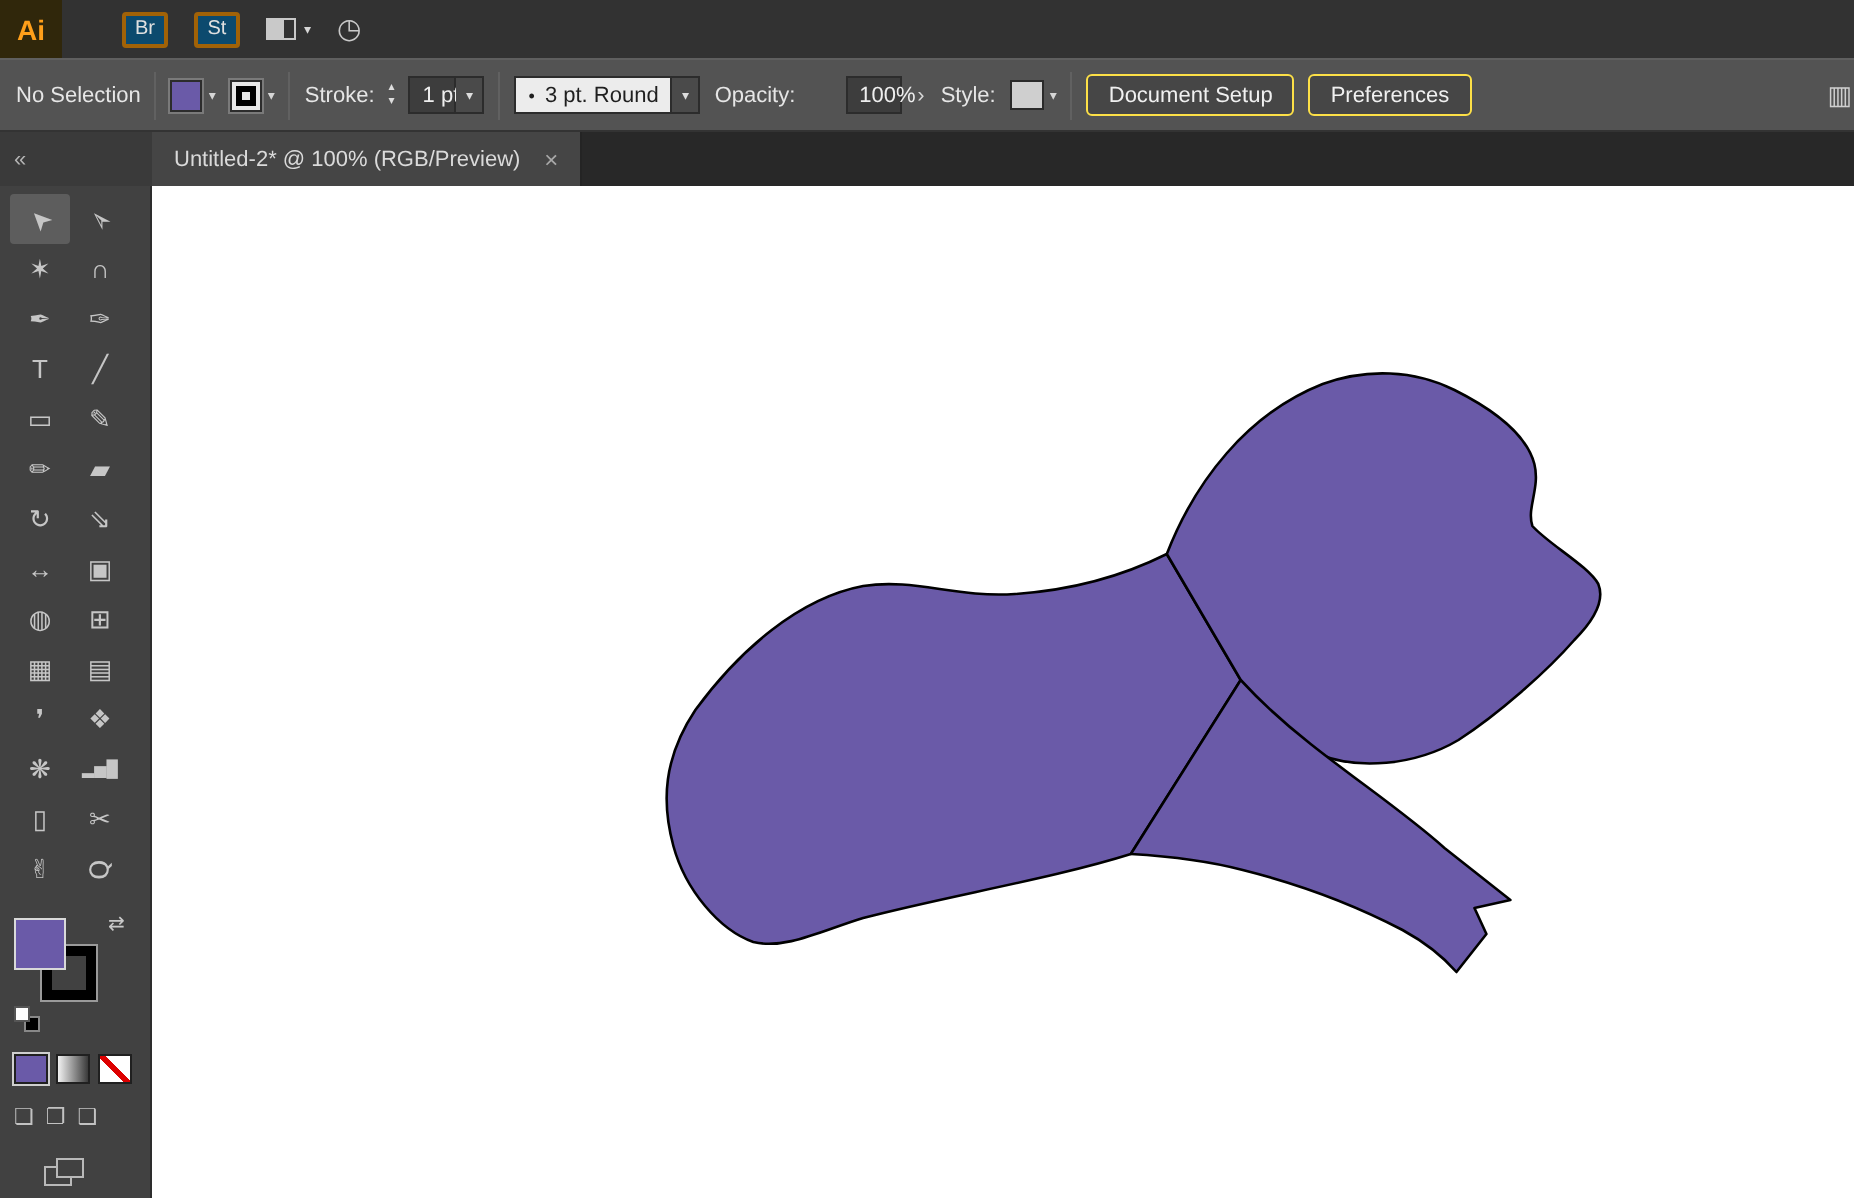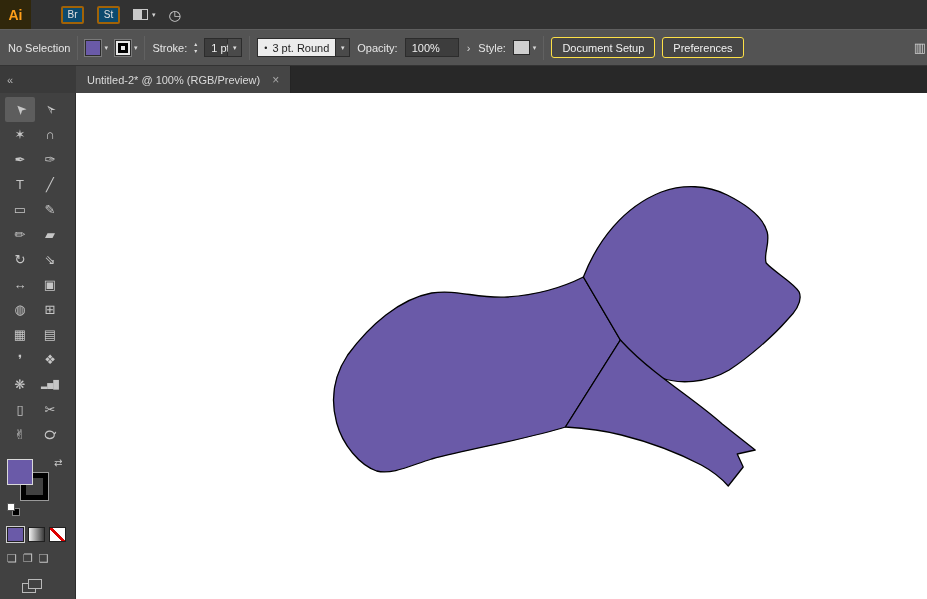--- a/index.html
+++ b/index.html
@@ -37,21 +37,21 @@
   .combo { display:flex; align-items:stretch; }
   .field { height:19px; background:#3d3d3d; border:1px solid #2c2c2c; padding:0 6px; display:inline-flex;
            align-items:center; gap:5px; color:#eee; font-size:11px; white-space:nowrap; }
   .combo-arrow { width:14px; background:#4a4a4a; border:1px solid #2c2c2c; border-left:none; display:flex;
                  align-items:center; justify-content:center; font-size:7px; color:#ddd; }
   .field.sw { width:24px; }
   .profile-line { width:46px; height:3px; background:#000; display:inline-block; }
   .field.profile { background:#585858; }
   .field.brush { background:#ececec; color:#1f1f1f; }
   .brush-dot { font-size:9px; }
-  .field.opacity { width:54px; }
+  .field.opacity { width:28px;margin-left:18px; }
   .chev { font-size:11px; color:#d8d8d8; padding:0 1px; }
   .style-swatch { width:17px; height:15px; background:#cfcfcf; border:1px solid #2a2a2a; display:inline-block; }
   .btn { height:21px; padding:0 10px; background:#464646; border:1px solid #fde047; border-radius:3px;
          color:#f0f0f0; font-size:11px; font-family:inherit; white-space:nowrap; }
   .overflow-icon { margin-left:auto; margin-right:-7px; font-size:13px; color:#cfcfcf; }
 
   
   .tabbar { height:27px; background:#3a3a3a; display:flex; align-items:stretch; flex:0 0 27px; }
   .tab-left { width:76px; display:flex; align-items:center; padding-left:7px; color:#b5b5b5; font-size:11px;
               background:#3a3a3a; }

